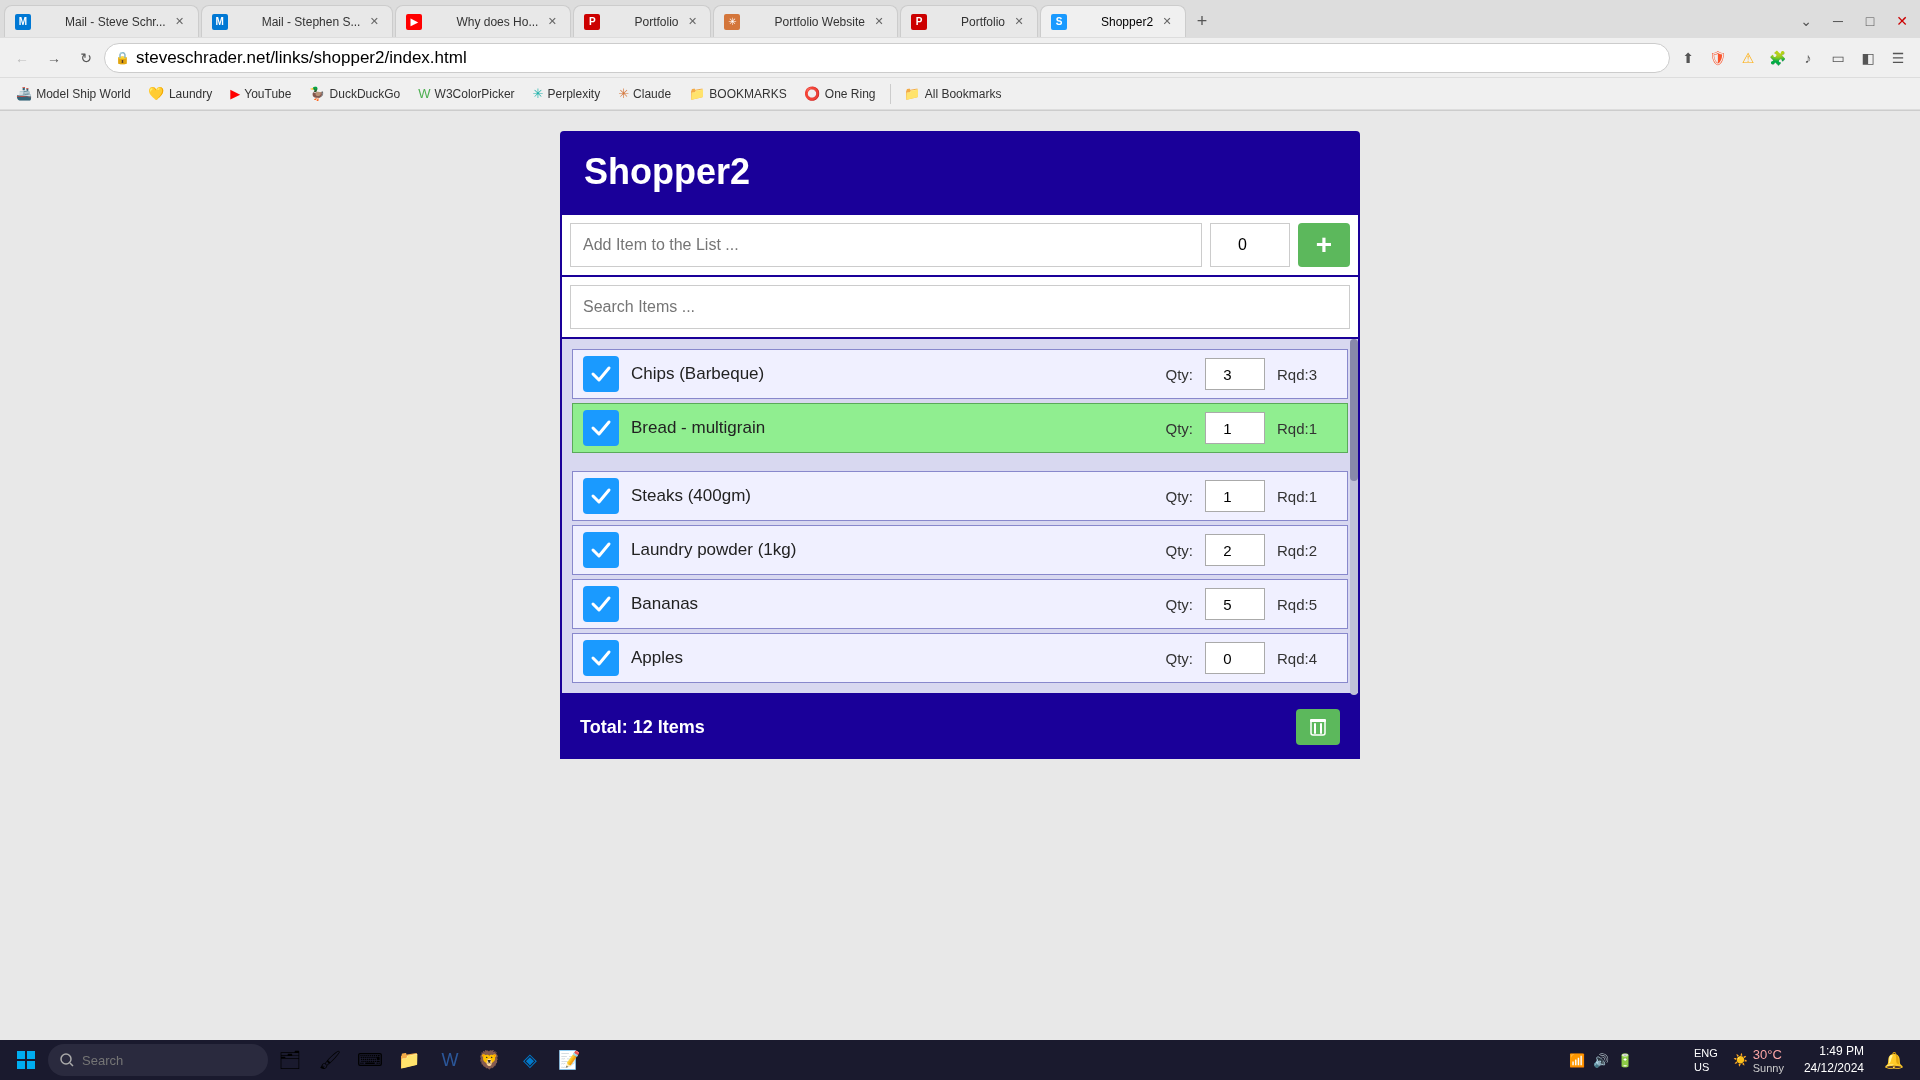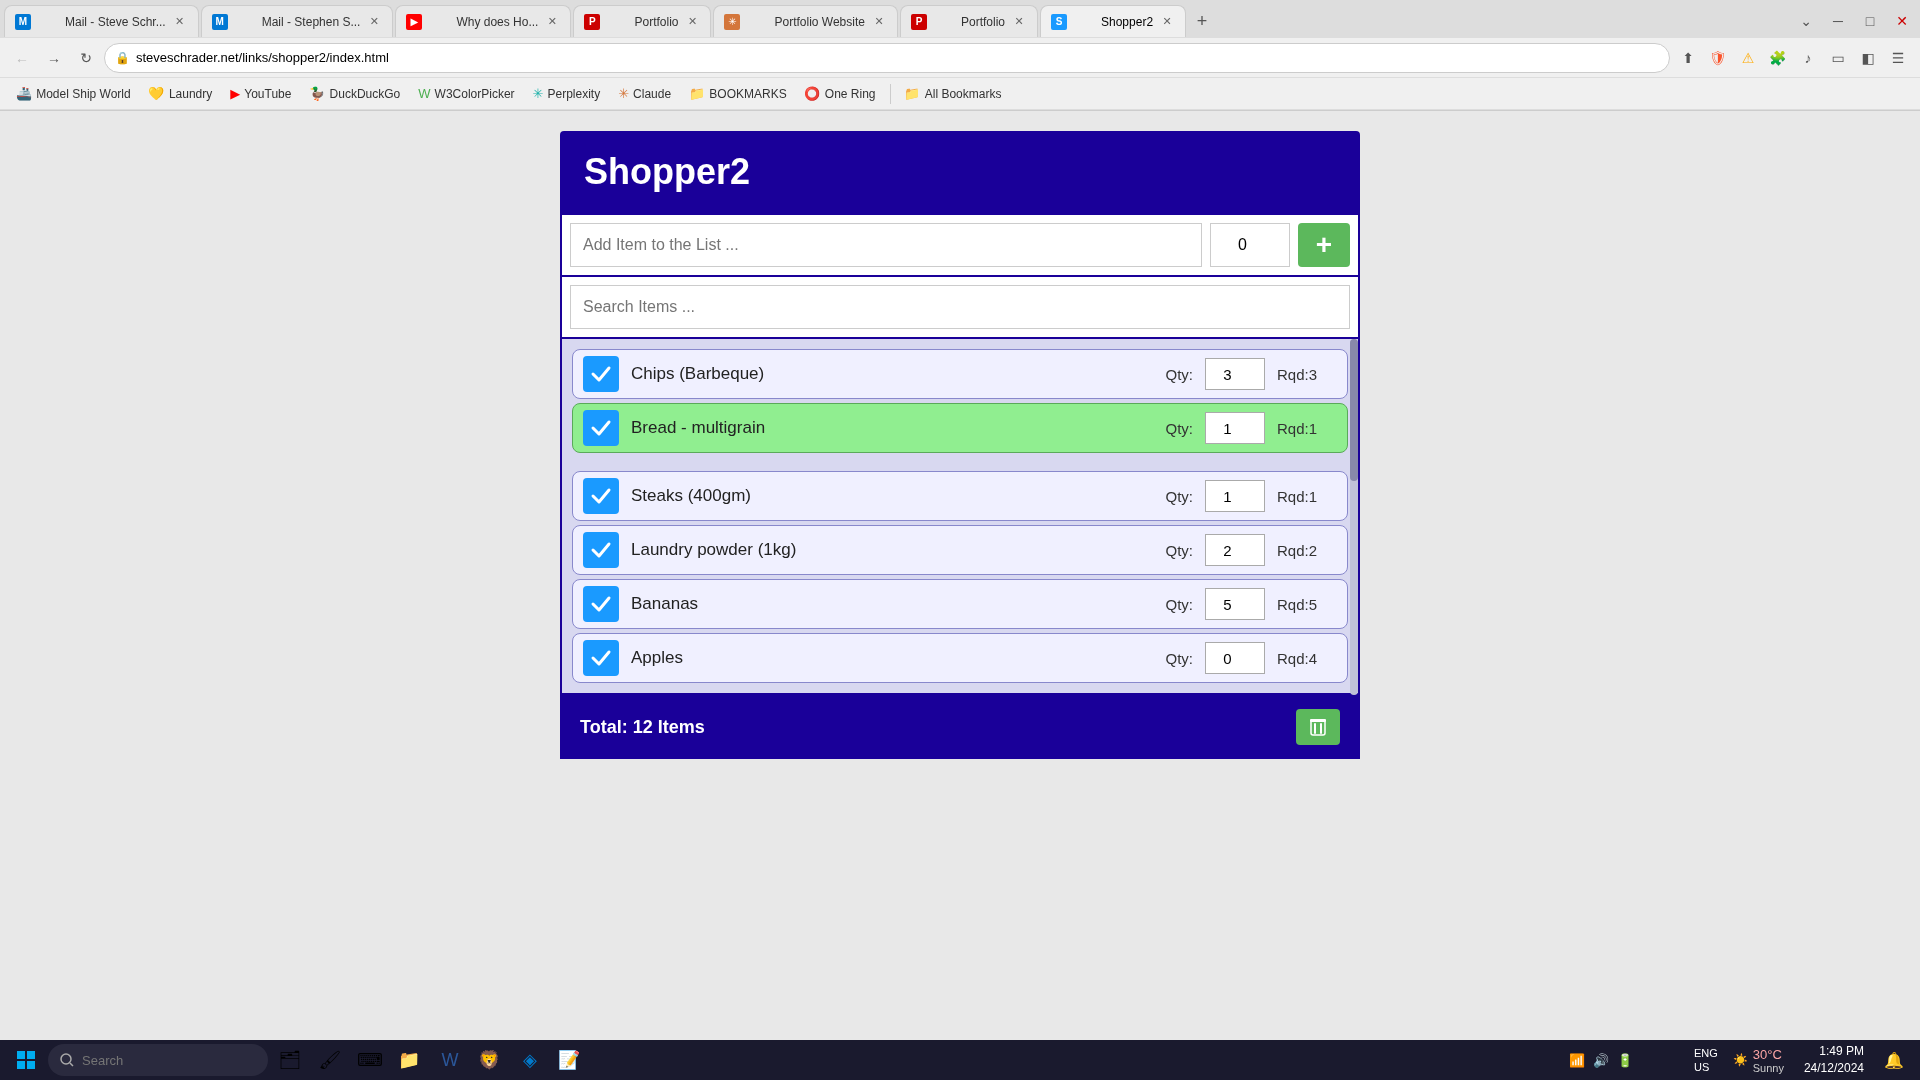--- a/index.html
+++ b/index.html
@@ -132,21 +132,21 @@
       border: 1px solid #ccc;
       border-radius: 20px;
       padding: 2px 10px;
       height: 30px;
       gap: 6px;
     }
     .address-bar input {
       flex: 1;
       border: none;
       outline: none;
-      font-size: 13px;
+      font-size: 17px;
       background: transparent;
     }
     .address-bar-icon {
       color: #666;
       font-size: 12px;
     }
     .nav-right-icons {
       display: flex;
       align-items: center;
       gap: 2px;
@@ -285,21 +285,21 @@
       gap: 4px;
       overflow-y: auto;
       max-height: 420px;
     }
 
     .list-item {
       display: flex;
       align-items: center;
       background: #f0f0ff;
       border: 1px solid #8888cc;
-      border-radius: 8px;
+      border-radius: 0;
       padding: 6px 10px;
       gap: 12px;
     }
     .list-item.highlighted {
       background: #90ee90;
       border-color: #5aaa5a;
     }
 
     .item-checkbox {
       width: 36px;

